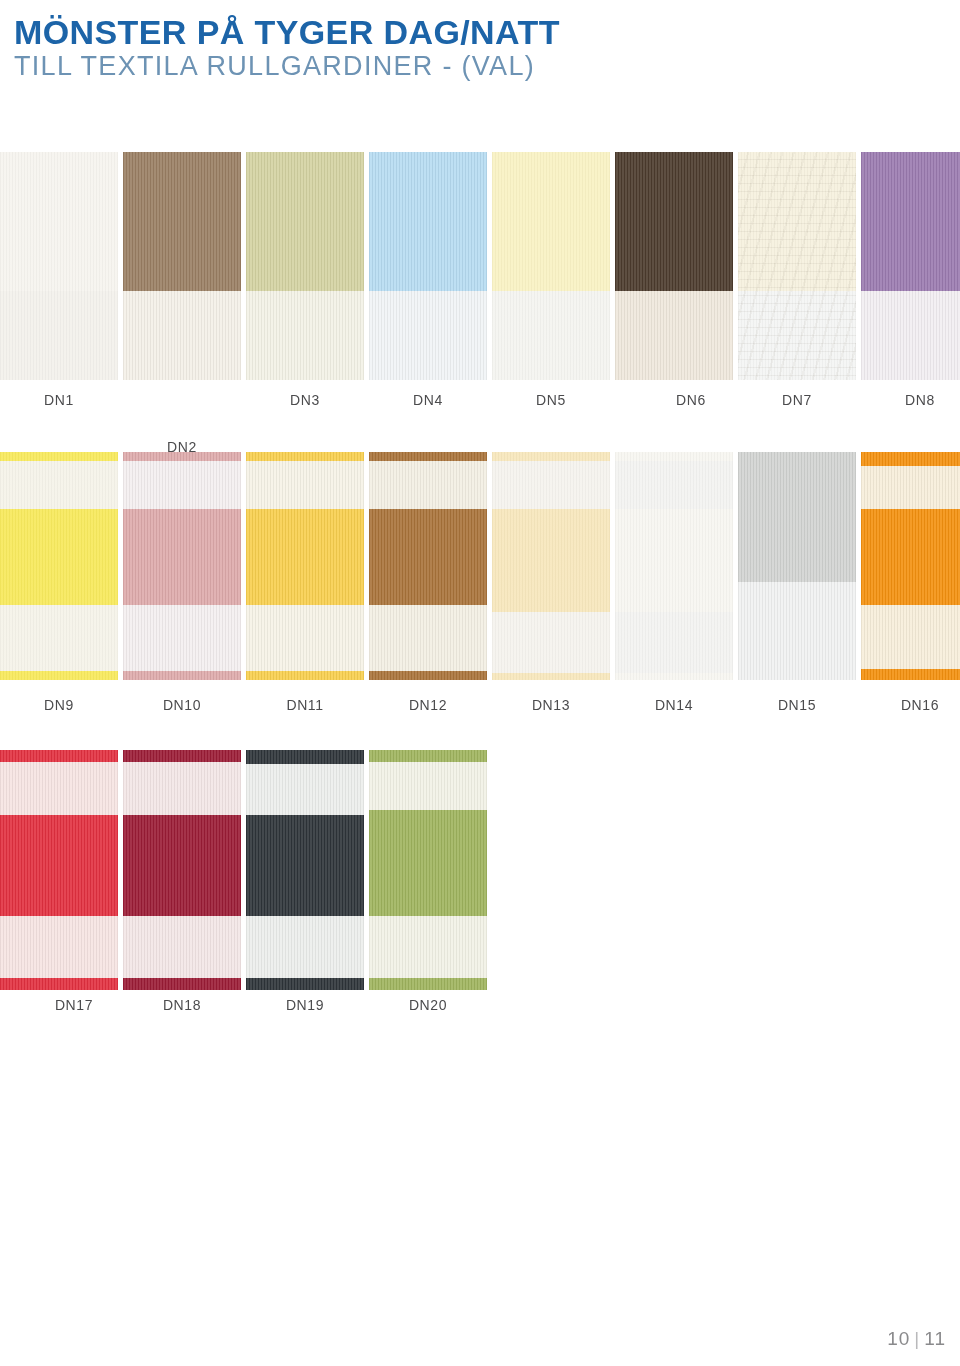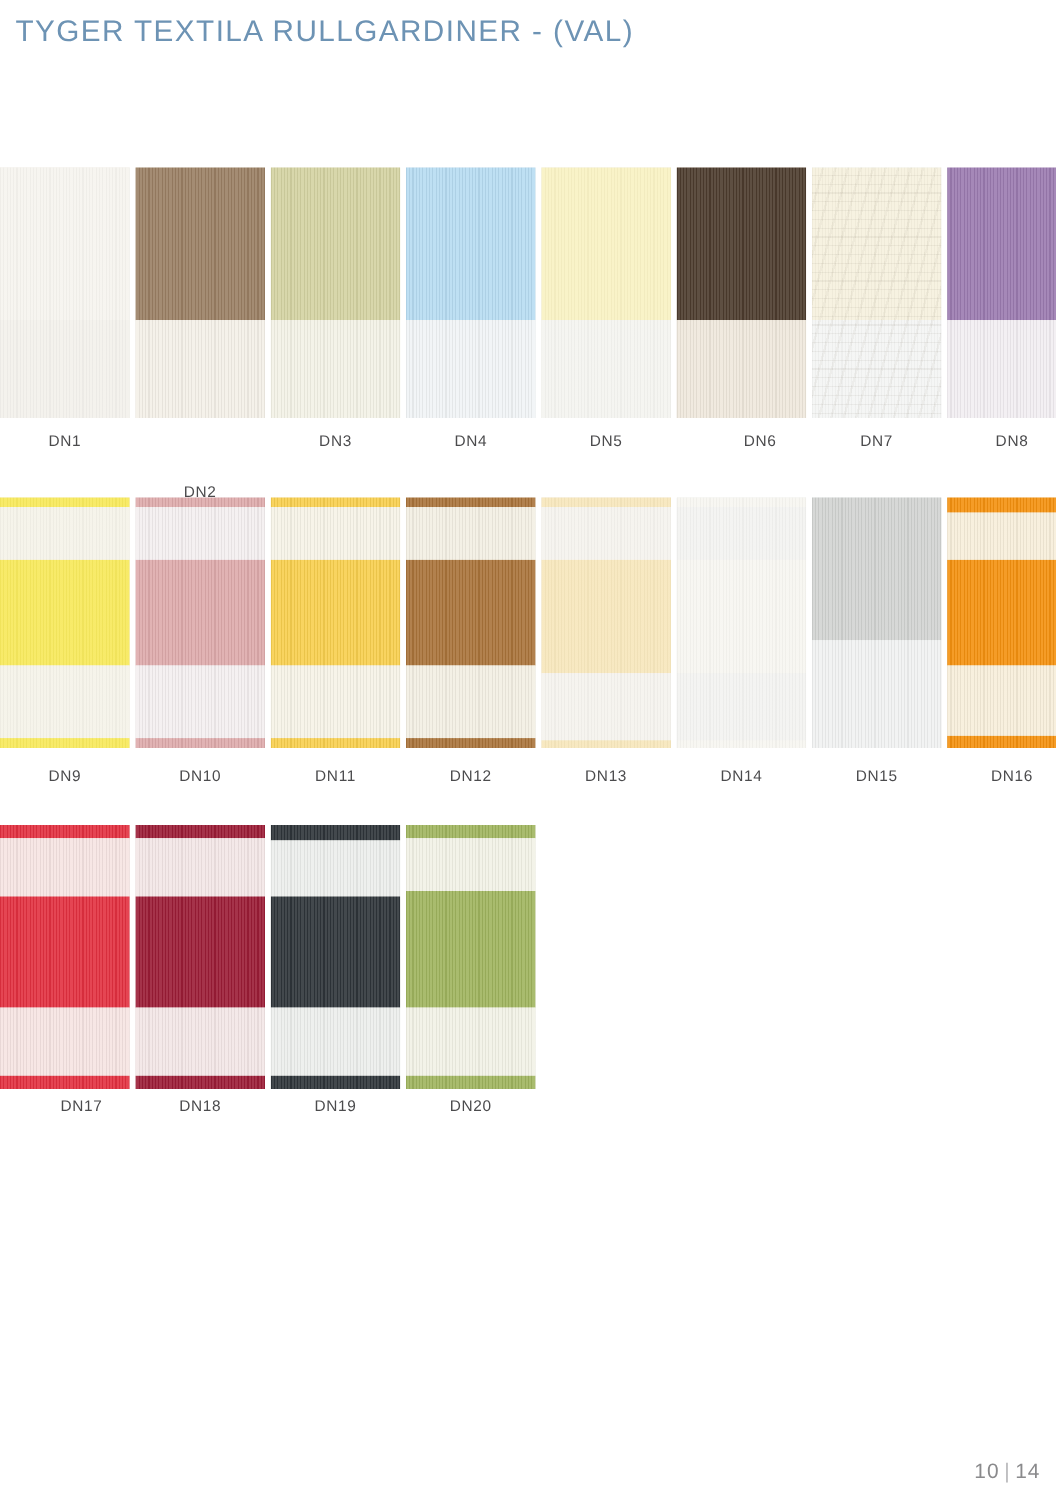--- a/index.html
+++ b/index.html
@@ -175,21 +175,22 @@
     font-size: 19px;
     color: #8a8a8c;
     letter-spacing: 1px;
   }
   #page-footer .sep { color: #b9b9bb; margin: 0 4px; }
 </style>
 </head>
 <body>
 
 <header id="page-header">
-  <h2 id="title-sub" style="color: rgb(109, 147, 180);">TYGER TEXTILA RULLGARDINER - (VAL)</h2>
+  <h1 id="title-main" style="color: rgb(28, 100, 168);">MÖNSTER PÅ TYGER DAG/NATT</h1>
+  <h2 id="title-sub" style="color: rgb(109, 147, 180);">TILL TEXTILA RULLGARDINER - (VAL)</h2>
 </header>
 
 <main id="swatch-grid">
     <div class="swatch-row" style="top: 152px; height: 228px;">
       <div class="swatch-track">
         <div class="swatch" title="DN1" style="left: 0px; height: 228px;">
           <div class="swatch-img" style="background: rgb(243, 241, 236);">
             <div class="seg" style="top: 0%; height: 61%; background: rgb(246, 244, 239);"></div>
             <div class="seg stripes" style="top: 61%; height: 39%; background: rgb(243, 241, 236);"></div>
             <div class="rib rib-soft"></div>
@@ -394,14 +395,14 @@
     </div>
     <div class="label-row" style="top: 997px;">
       <div class="swatch-label" style="left: 15px;">DN17</div>
       <div class="swatch-label" style="left: 123px;">DN18</div>
       <div class="swatch-label" style="left: 246px;">DN19</div>
       <div class="swatch-label" style="left: 369px;">DN20</div>
     </div>
   </main>
 
 <footer id="page-footer">
-  <span>10</span><span class="sep">|</span><span>14</span>
+  <span>10</span><span class="sep">|</span><span>11</span>
 </footer>
 
 </body></html>

